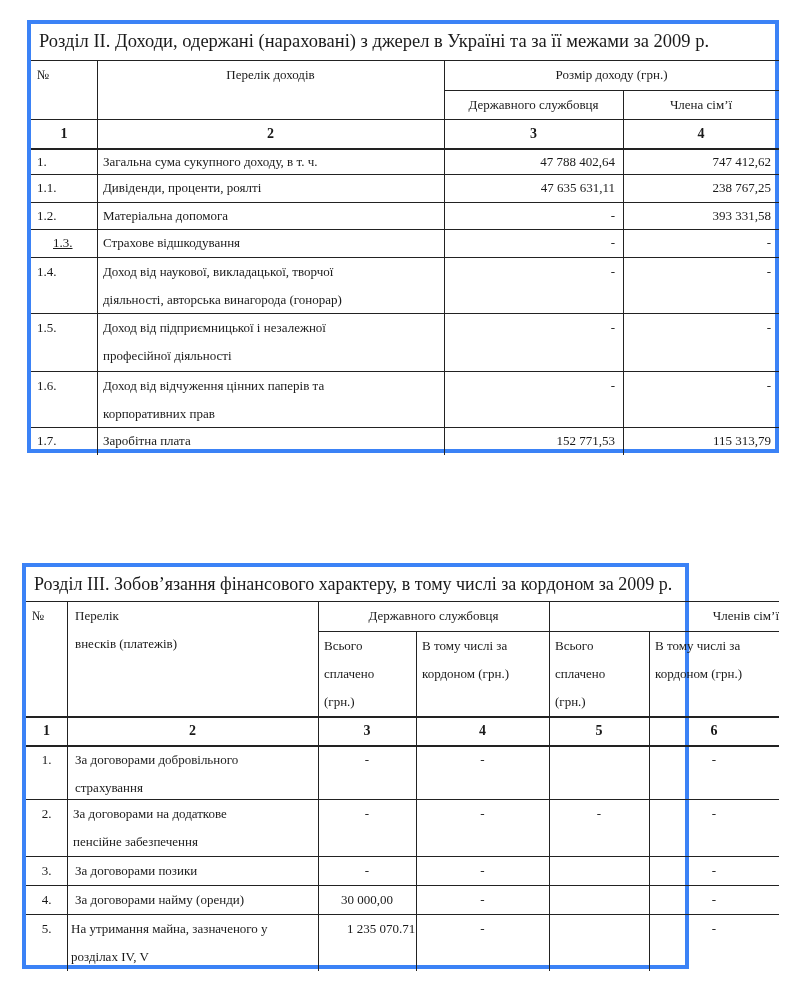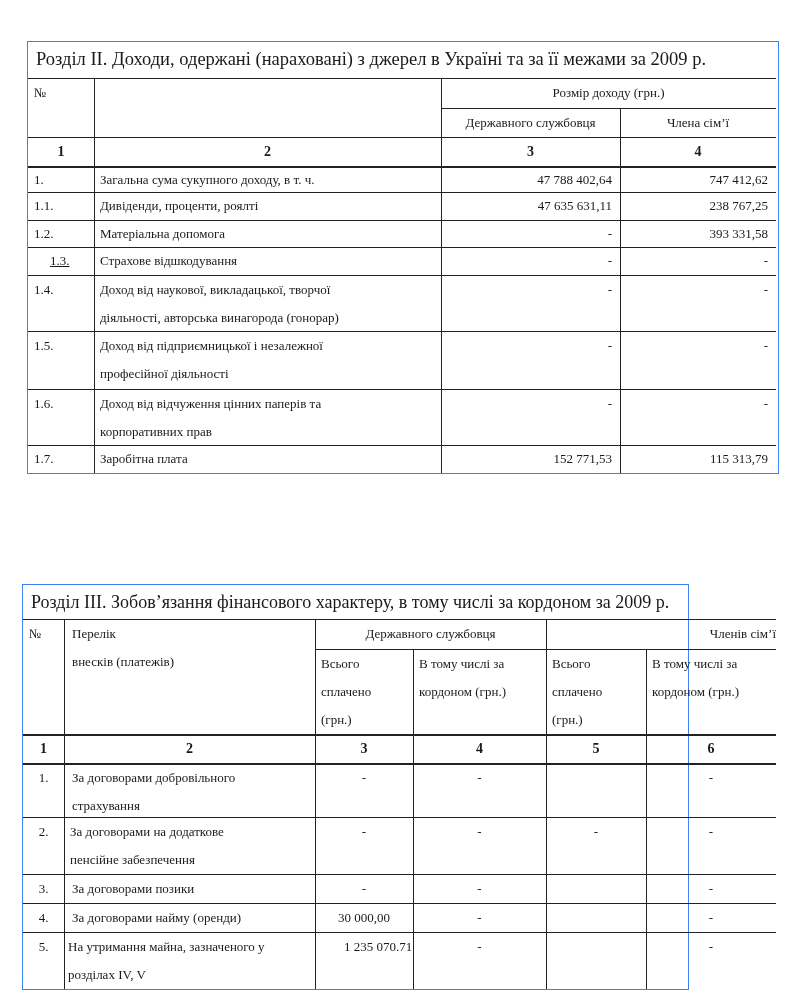--- a/index.html
+++ b/index.html
@@ -1,18 +1,18 @@
 <!DOCTYPE html>
 <html><head>
 <meta charset="utf-8">
 <style>
   html, body { margin: 0; padding: 0; background: #ffffff; }
   body { width: 800px; height: 990px; position: relative; overflow: hidden;
          font-family: "Liberation Serif", "DejaVu Serif", serif; color: #1a1a1a; }
-  .tbl { position: absolute; border: 1px solid #3b82f6; box-sizing: border-box; margin-top: 21px; }
+  .tbl { position: absolute; border: 4px solid #3b82f6; box-sizing: border-box; }
   .cell { position: absolute; box-sizing: border-box; font-size: 13px; line-height: 28px; }
   .hline { position: absolute; height: 0; border-top: 1.5px solid #222; }
   .vline { position: absolute; width: 0; border-left: 1.5px solid #222; }
   .title { font-size: 18.5px; line-height: 34px; padding-left: 8px; }
   .title2 { font-size: 18px; line-height: 34px; padding-left: 8px; }
   .center { text-align: center; }
   .right { text-align: right; padding-right: 8px; }
   .left { padding-left: 6px; }
   .bold { font-weight: bold; font-size: 14px; }
   .multi { line-height: 28px; white-space: pre-line; }
@@ -24,20 +24,21 @@
 
   <div class="cell title" style="left:0; top:0; width:748px; height:37px;">Розділ ІІ.   Доходи, одержані (нараховані) з джерел в Україні та за її межами за 2009 р.</div>
   <div class="hline" style="left:0; top:36px; width:748px;"></div>
 
   <div class="vline" style="left:66px; top:36px; height:395px;"></div>
   <div class="vline" style="left:413px; top:36px; height:395px;"></div>
   <div class="vline" style="left:592px; top:66px; height:365px;"></div>
   <div class="hline" style="left:413px; top:66px; width:335px;"></div>
 
   <div class="cell left" style="left:0; top:37px; width:66px; height:28px;">№</div>
+  <div class="cell center" style="left:66px; top:37px; width:347px; height:28px;">Перелік доходів</div>
   <div class="cell center" style="left:413px; top:37px; width:335px; height:28px;">Розмір доходу (грн.)</div>
   <div class="cell center" style="left:413px; top:67px; width:179px; height:28px;">Державного службовця</div>
   <div class="cell center" style="left:592px; top:67px; width:156px; height:28px;">Члена сім’ї</div>
 
   <div class="hline" style="left:0; top:95px; width:748px;"></div>
   <div class="cell center bold" style="left:0; top:96px; width:66px; height:28px;">1</div>
   <div class="cell center bold" style="left:66px; top:96px; width:347px; height:28px;">2</div>
   <div class="cell center bold" style="left:413px; top:96px; width:179px; height:28px;">3</div>
   <div class="cell center bold" style="left:592px; top:96px; width:156px; height:28px;">4</div>
   <div class="hline" style="left:0; top:124px; width:748px; border-top-width:2px;"></div>

